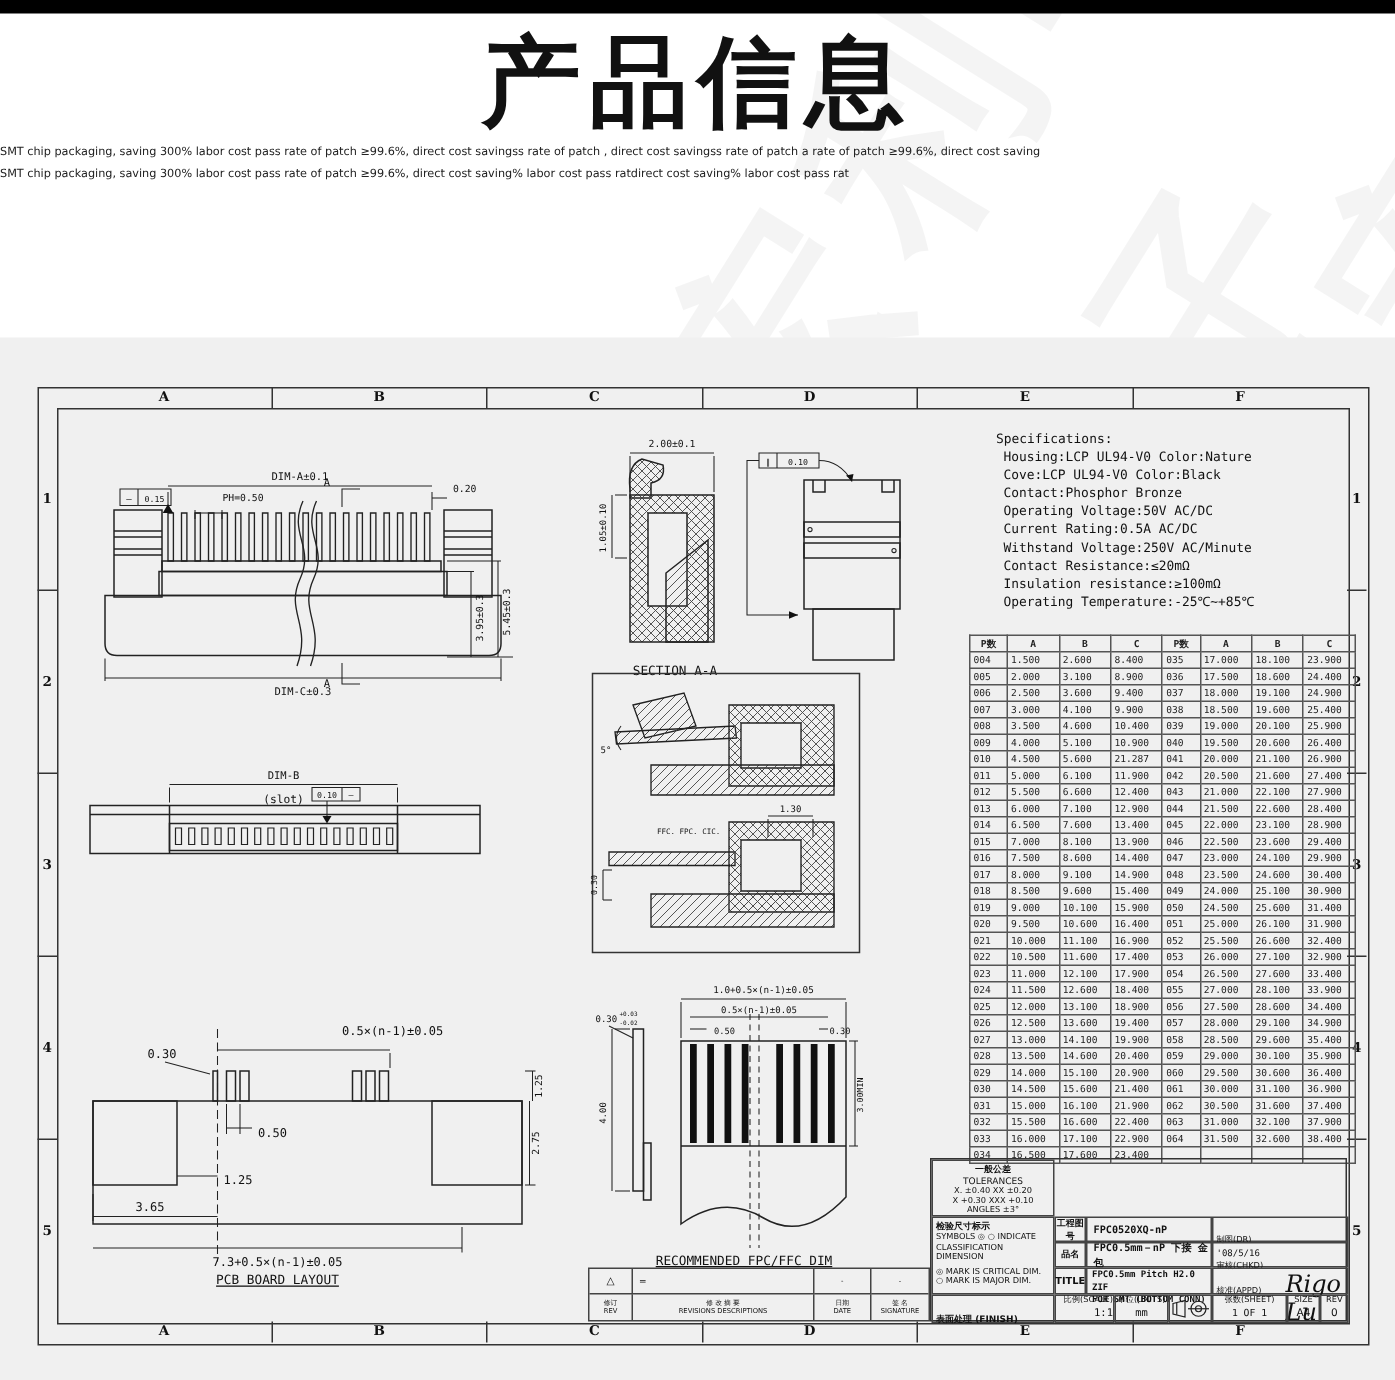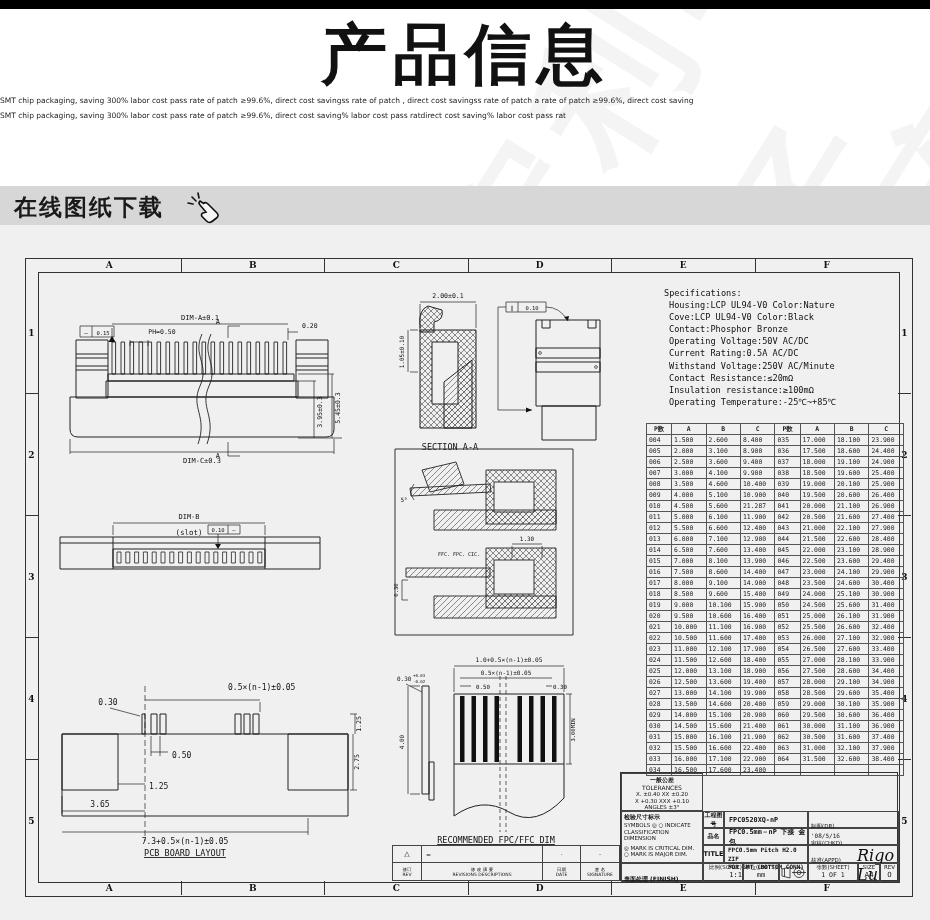--- a/index.html
+++ b/index.html
@@ -86,31 +86,20 @@
   <div class="topbar"></div>
 
   <div class="hero">
     <div class="hero-line">
       <span class="hero-title">产品信息</span>
     </div>
   </div>
   <div class="tagline tag1">SMT chip packaging, saving 300% labor cost   pass rate of patch ≥99.6%, direct cost savingss rate of patch , direct cost savingss rate of patch a rate of patch ≥99.6%, direct cost saving</div>
   <div class="tagline tag2">SMT chip packaging, saving 300% labor cost   pass rate of patch ≥99.6%, direct cost saving% labor cost   pass ratdirect cost saving% labor cost   pass rat</div>
 
-  <div class="dlbar">
-    <span class="dlbar-label">在线图纸下载</span>
-    <svg class="dl-icon" width="36" height="36" viewBox="0 0 36 36">
-      <g fill="none" stroke="#111" stroke-width="1.6" stroke-linecap="round">
-        <path d="M8 9 L12 13"></path>
-          <path d="M14 5 L15 10"></path>
-          <path d="M4 15 L9 16"></path>
-        <path d="M16 13 c-1.5 1.5 -1 3 0 4 l6 7 -3 1 c-2 .8 -2 2.5 -.5 4 l4 4 c1.5 1.5 3.5 2 5.5 .5 l4.5 -3.5 c2 -1.5 2 -3.5 .5 -5 l-9 -9 c-1.5 -1.5 -3 -2 -4.5 -.5 z" fill="#f7f7f7"></path>
-      </g>
-    </svg>
-  </div>
 
   <div class="draw"></div>
   <div class="sheet-outer"></div>
   <div class="sheet-inner"></div>
   <div class="bstrip h strip-top">
       <div class="bcell">A</div>
       <div class="bcell">B</div>
       <div class="bcell">C</div>
       <div class="bcell">D</div>
       <div class="bcell">E</div>

